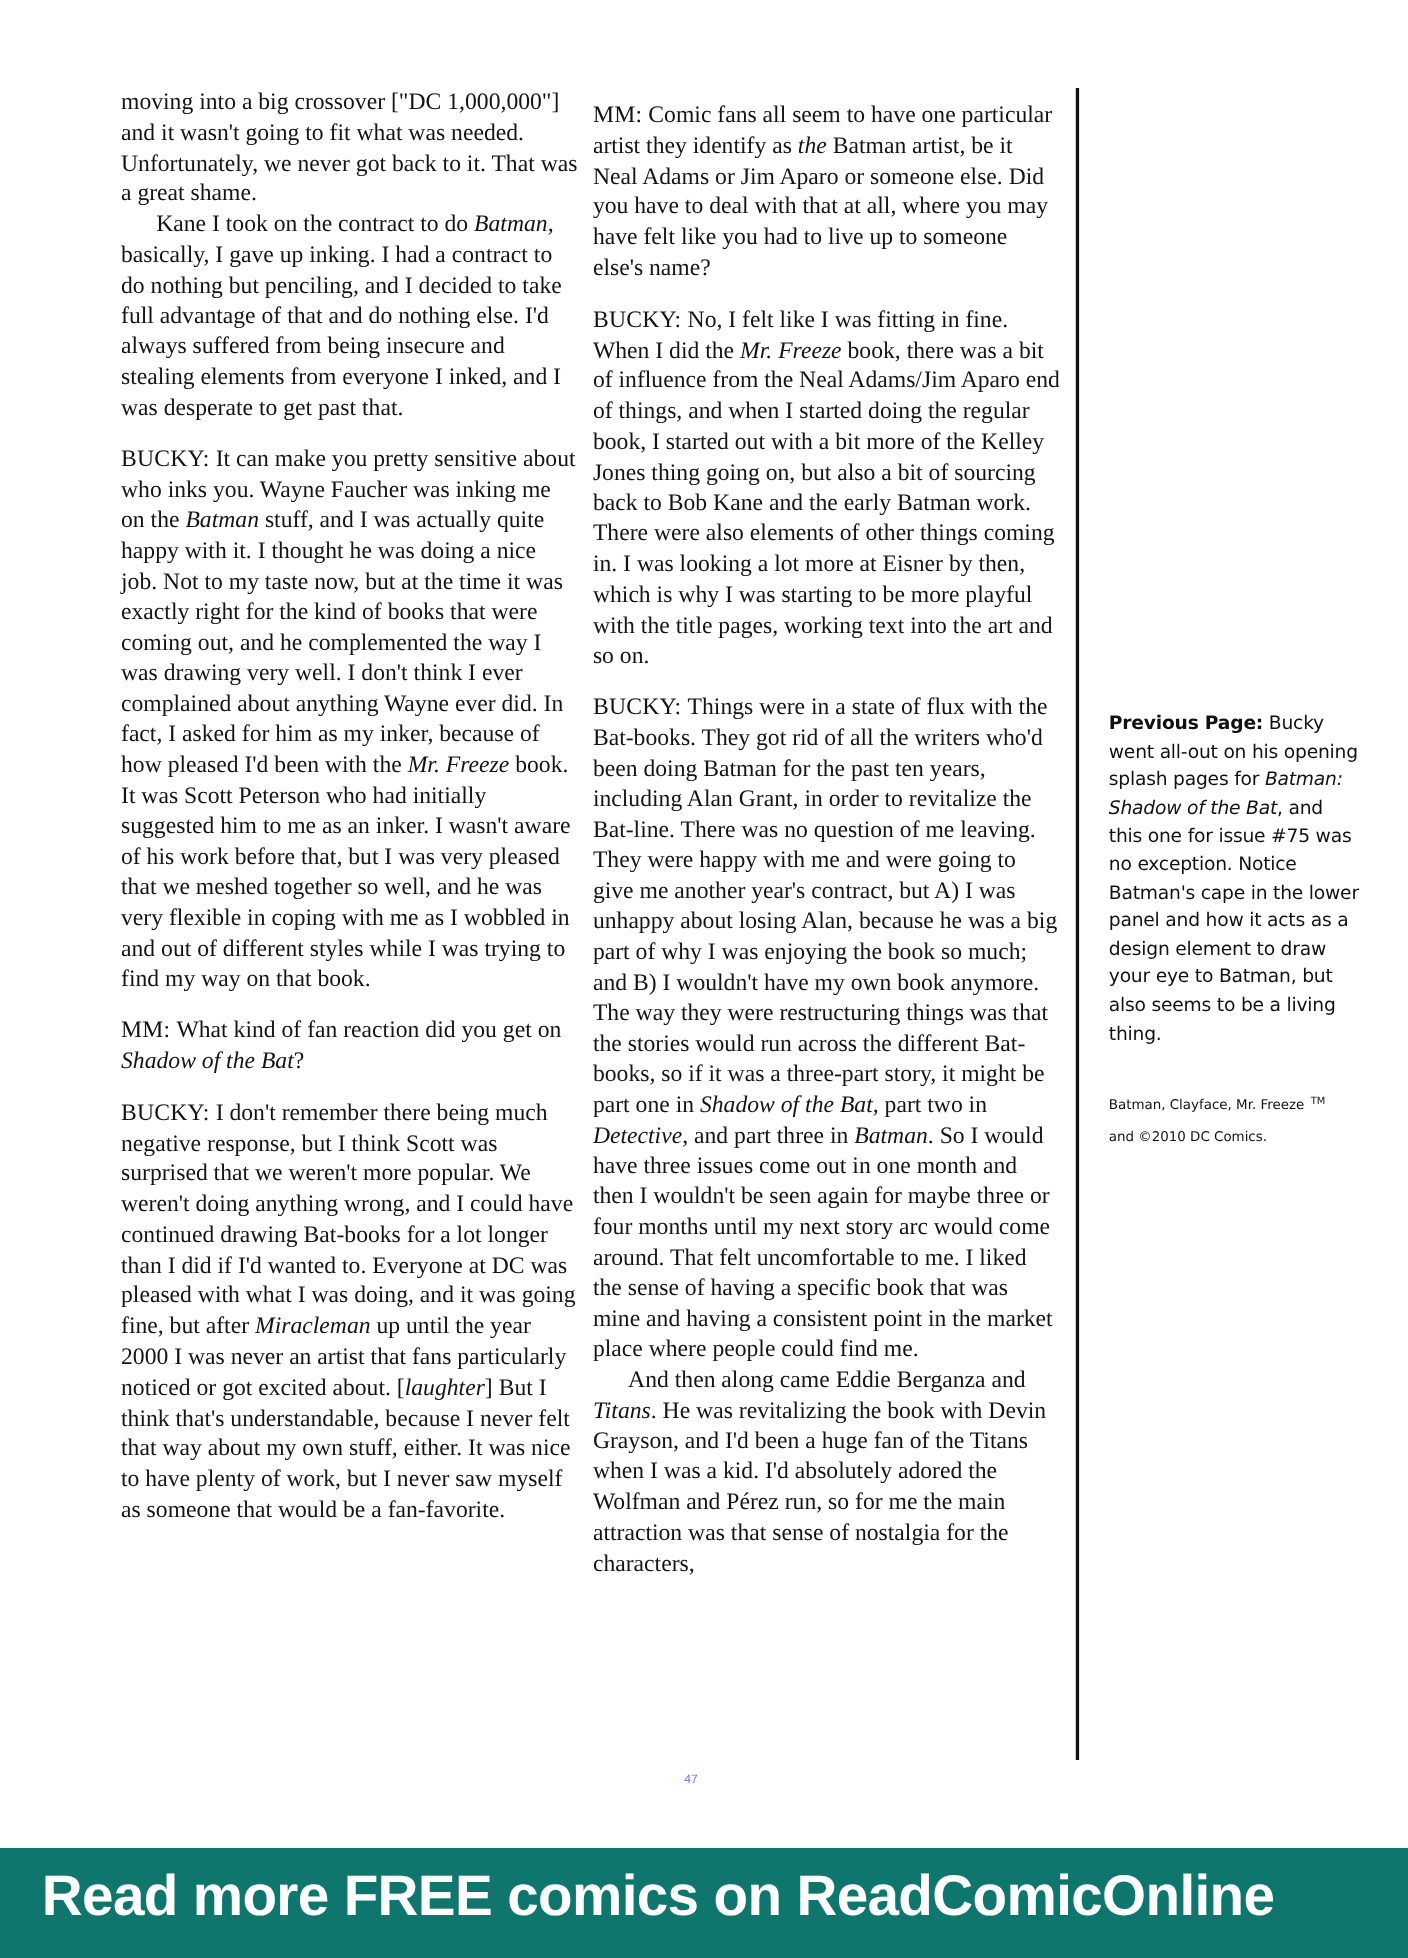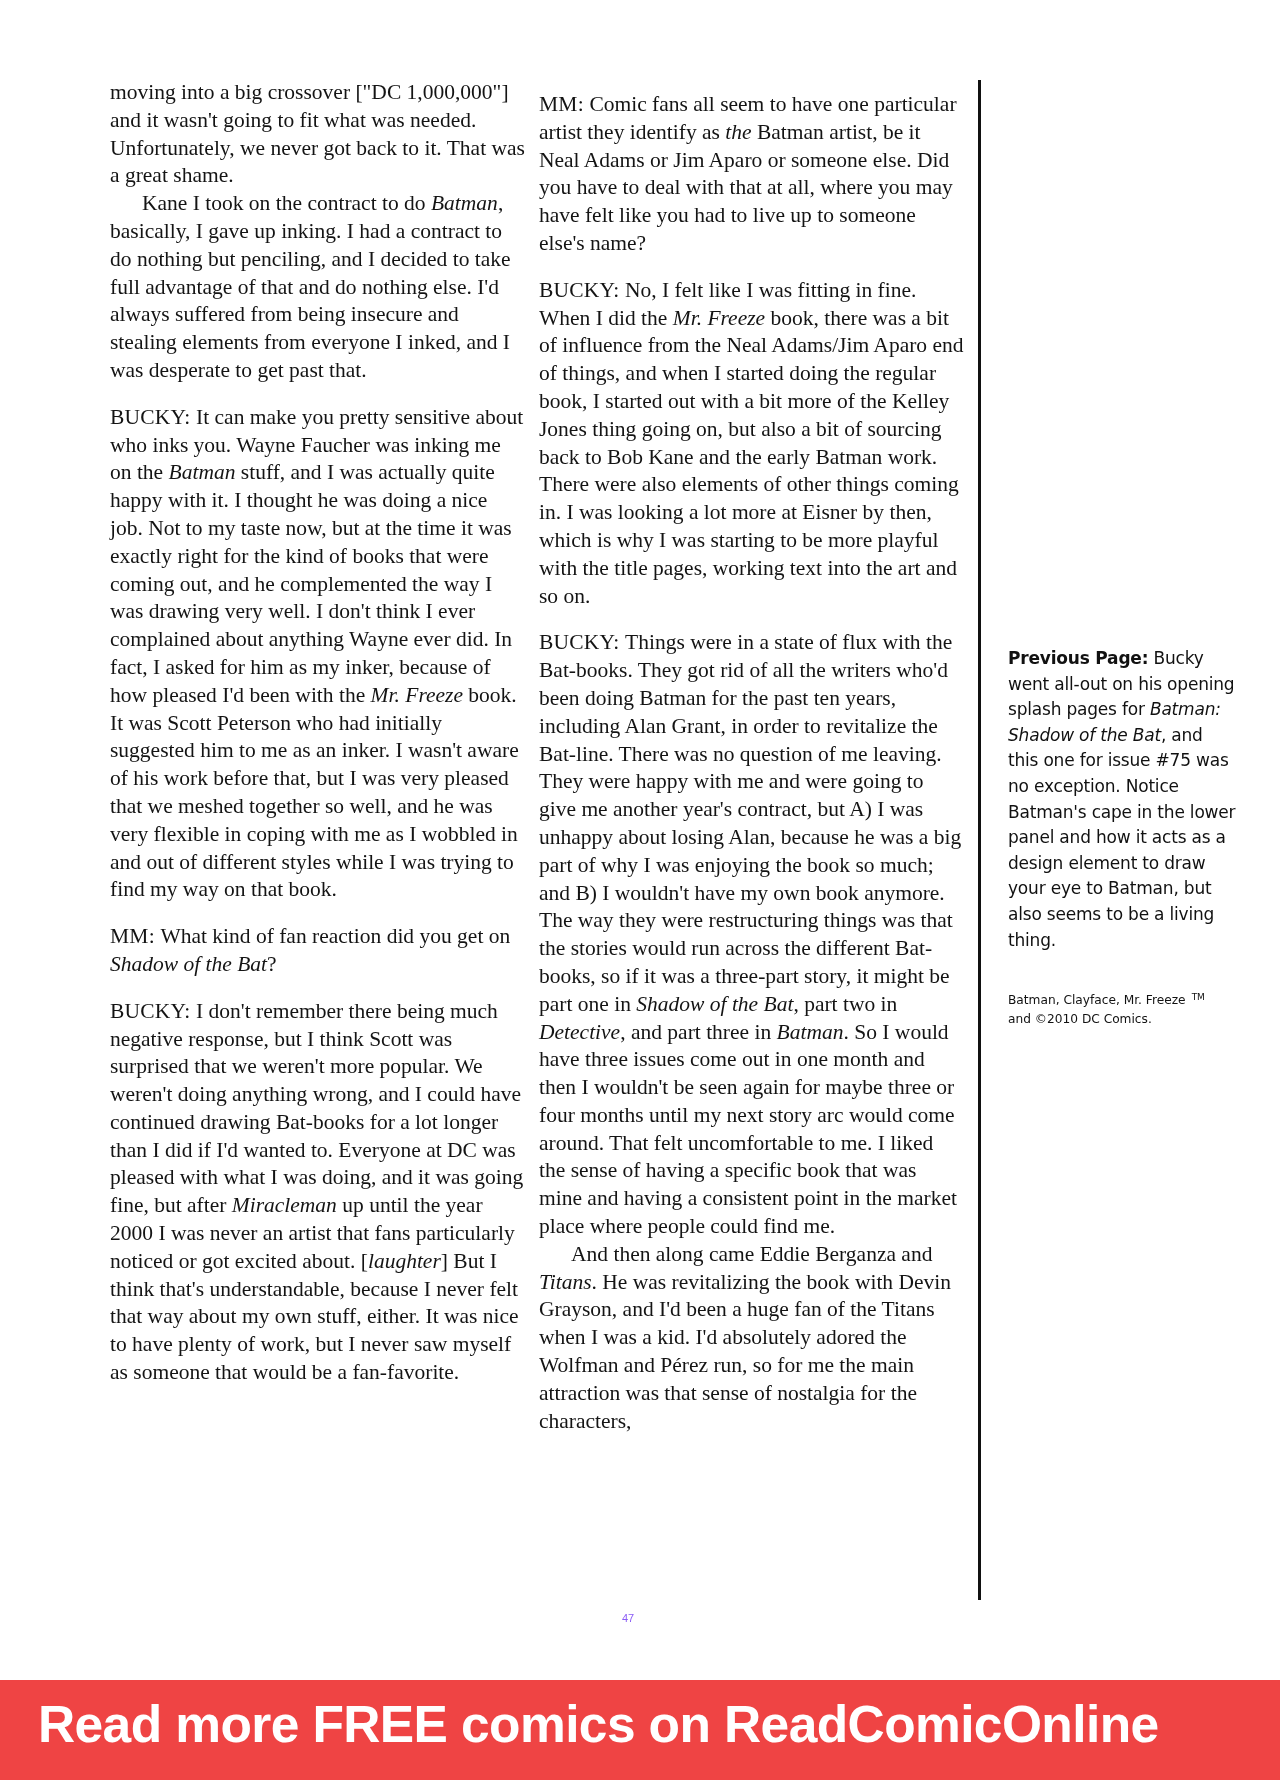--- a/index.html
+++ b/index.html
@@ -27,29 +27,29 @@
   .caption {
     position: absolute; left: 1008px; top: 646px; width: 230px;
     font-family: "DejaVu Sans", "Liberation Sans", sans-serif;
     font-size: 17px; line-height: 25.6px; color: #111;
     letter-spacing: -0.2px;
   }
   .caption b { font-weight: bold; }
   .credit {
     position: absolute; left: 1008px; top: 988px; width: 240px;
     font-family: "DejaVu Sans", "Liberation Sans", sans-serif;
-    font-size: 12.2px; line-height: 19px; color: #111;
+    font-size: 12.2px; line-height: 29px; color: #111;
   }
   .tm { font-size: 9px; vertical-align: 4px; margin-left: 6px; }
   .pagenum {
     position: absolute; left: 622px; top: 1612px;
     font-family: Liberation Sans, sans-serif; font-size: 11px; color: #8b5cf6;
   }
   .banner {
-    position: absolute; left: 0; top: 1680px; width: 1280px; height: 100px; background: #ef4444;
+    position: absolute; left: 0; top: 1680px; width: 1280px; height: 100px; background: #0f766e;
   }
   .banner-text {
     position: absolute; left: 38px; top: 14px;
     font-family: "Liberation Sans", "DejaVu Sans", sans-serif;
     font-weight: bold; font-size: 52px; color: #ffffff; white-space: nowrap;
     letter-spacing: -0.6px; transform: scaleX(0.99); transform-origin: left;
   }
 </style>
 </head>
 <body>

